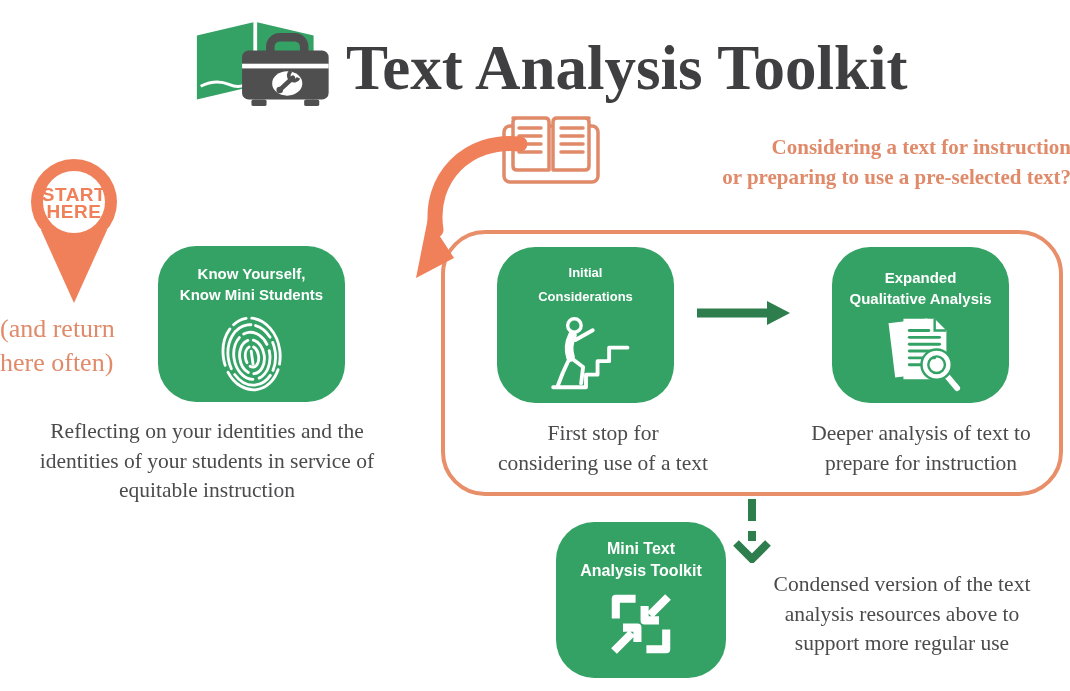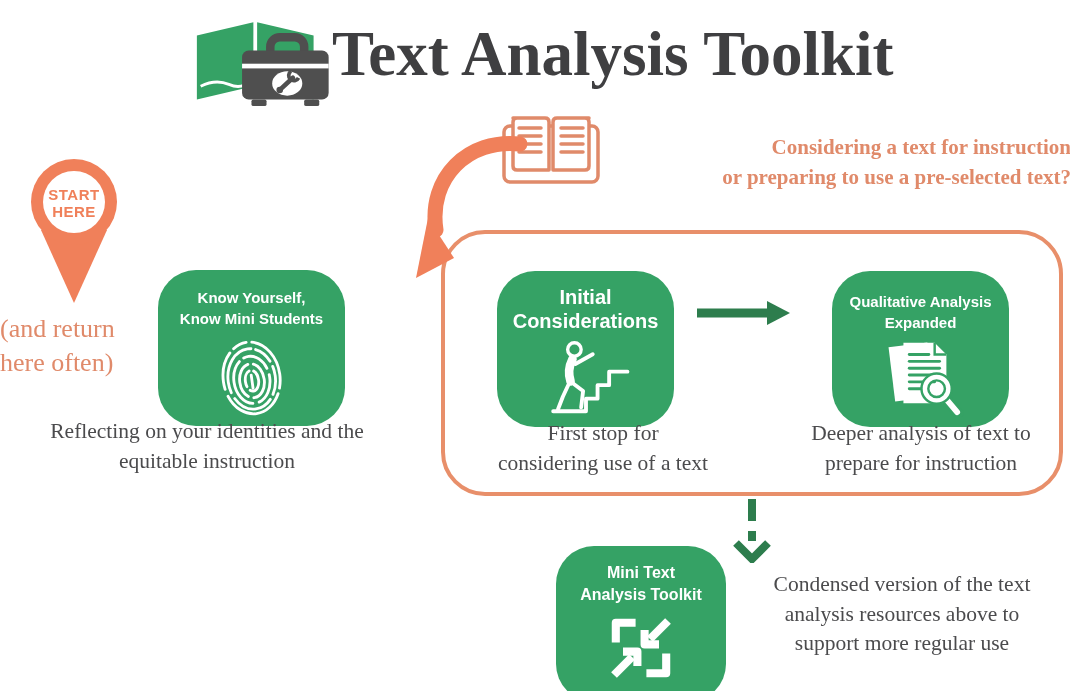--- a/index.html
+++ b/index.html
@@ -10,47 +10,47 @@
     --orange-border:#e88f6a;
     --title-gray:#3f3f41;
     --text-gray:#4b4b4d;
   }
   html,body{margin:0;padding:0;background:#fff;}
   .canvas{position:relative;width:1070px;height:691px;background:#ffffff;overflow:hidden;
           font-family:"Liberation Sans",sans-serif;}
   .abs{position:absolute;}
 
   
-  .page-title{position:absolute;left:332px;top:18px;margin:0;
+  .page-title{position:absolute;left:332px;top:18px;margin:14px;
     font-family:"Liberation Serif",serif;font-weight:700;font-size:63px;
     letter-spacing:0px;color:var(--title-gray);white-space:nowrap;}
 
   
   .intro{position:absolute;left:543px;top:132px;width:528px;text-align:right;
     font-family:"Liberation Serif",serif;font-weight:700;font-size:21px;line-height:30px;
     color:var(--orange-text);}
   .intro span{display:block;}
 
   
   .pin-text{position:absolute;left:30px;top:186px;width:88px;text-align:center;
-    color:var(--orange);font-weight:700;font-size:15px;line-height:17px;letter-spacing:.5px;}
+    color:var(--orange);font-weight:700;font-size:19px;line-height:17px;letter-spacing:.5px;}
   .pin-text span{display:block;}
   .note{position:absolute;left:0px;top:312px;width:176px;
     font-family:"Liberation Serif",serif;font-size:26px;line-height:34px;color:var(--orange-text);}
   .note span{display:block;}
 
   
   .tile{position:absolute;background:var(--green);border-radius:38px;color:#fff;
-    display:flex;flex-direction:column;align-items:center;box-sizing:border-box;margin-top:24px;}
+    display:flex;flex-direction:column;align-items:center;box-sizing:border-box;}
   .tile-title{font-weight:700;text-align:center;}
   .tile-title span{display:block;}
   .tile.know{left:158px;top:246px;width:187px;height:156px;padding-top:17px;}
   .tile.know .tile-title{font-size:15px;line-height:21px;}
   .tile.initial{left:497px;top:247px;width:177px;height:156px;padding-top:14px;}
-  .tile.initial .tile-title{font-size:20px;line-height:24px;}
+  .tile.initial .tile-title{font-size:13px;line-height:24px;}
   .tile.expanded{left:832px;top:247px;width:177px;height:156px;padding-top:20px;}
   .tile.expanded .tile-title{font-size:15px;line-height:21px;}
   .tile.mini{left:556px;top:522px;width:170px;height:156px;padding-top:16px;}
   .tile.mini .tile-title{font-size:16px;line-height:22px;}
 
   
   .caption{position:absolute;text-align:center;font-family:"Liberation Serif",serif;
     font-size:21.5px;line-height:29.5px;color:var(--text-gray);}
   .caption span{display:block;}
   .caption.know-cap{left:3px;top:417px;width:408px;}
@@ -141,20 +141,21 @@
         <ellipse cx="38" cy="50" rx="7" ry="11" stroke-dasharray="18 5"></ellipse>
         <ellipse cx="38" cy="50" rx="13" ry="18" stroke-dasharray="25 6 40 6"></ellipse>
         <ellipse cx="38" cy="49" rx="19" ry="25" stroke-dasharray="30 7 55 6"></ellipse>
         <ellipse cx="38" cy="48" rx="25" ry="32" stroke-dasharray="20 6 45 7 60 5"></ellipse>
         <ellipse cx="38" cy="47" rx="30" ry="38" stroke-dasharray="15 6 70 8 40 6"></ellipse>
       </g>
     </svg>
   </div>
   <div class="caption know-cap">
     <span>Reflecting on your identities and the</span>
+    <span>identities of your students in service of</span>
     <span>equitable instruction</span>
   </div>
 
   <div class="tile initial">
     <div class="tile-title">
       <span>Initial</span>
       <span>Considerations</span>
     </div>
     <svg width="95" height="82" viewBox="0 0 95 85" style="margin-top:2px">
       <g stroke="#fff" fill="none" stroke-linecap="round" stroke-linejoin="round">
@@ -172,22 +173,22 @@
     <span>considering use of a text</span>
   </div>
 
   <svg class="abs" style="left:697px;top:300px;" width="95" height="26" viewBox="0 0 95 26">
     <line x1="0" y1="13" x2="72" y2="13" stroke="#2d7d4d" stroke-width="9"></line>
     <polygon points="70,1 93,13 70,25" fill="#2d7d4d"></polygon>
   </svg>
 
   <div class="tile expanded">
     <div class="tile-title">
+      <span>Expanded</span>
       <span>Qualitative Analysis</span>
-      <span>Expanded</span>
     </div>
     <svg width="88" height="82" viewBox="0 0 88 84" style="margin-top:2px">
       <rect x="14" y="10" width="40" height="56" fill="#fff" transform="rotate(-7 34 38)"></rect>
       <polygon points="26,8 58,8 70,20 70,70 26,70" fill="#fff"></polygon>
       <path d="M58,8 V20 H70" fill="none" stroke="#35a265" stroke-width="2.5"></path>
       <g stroke="#35a265" stroke-width="3" stroke-linecap="round">
         <path d="M32,20 H52"></path>
           <path d="M32,27 H63"></path>
           <path d="M32,34 H63"></path>
         <path d="M32,41 H63"></path>

